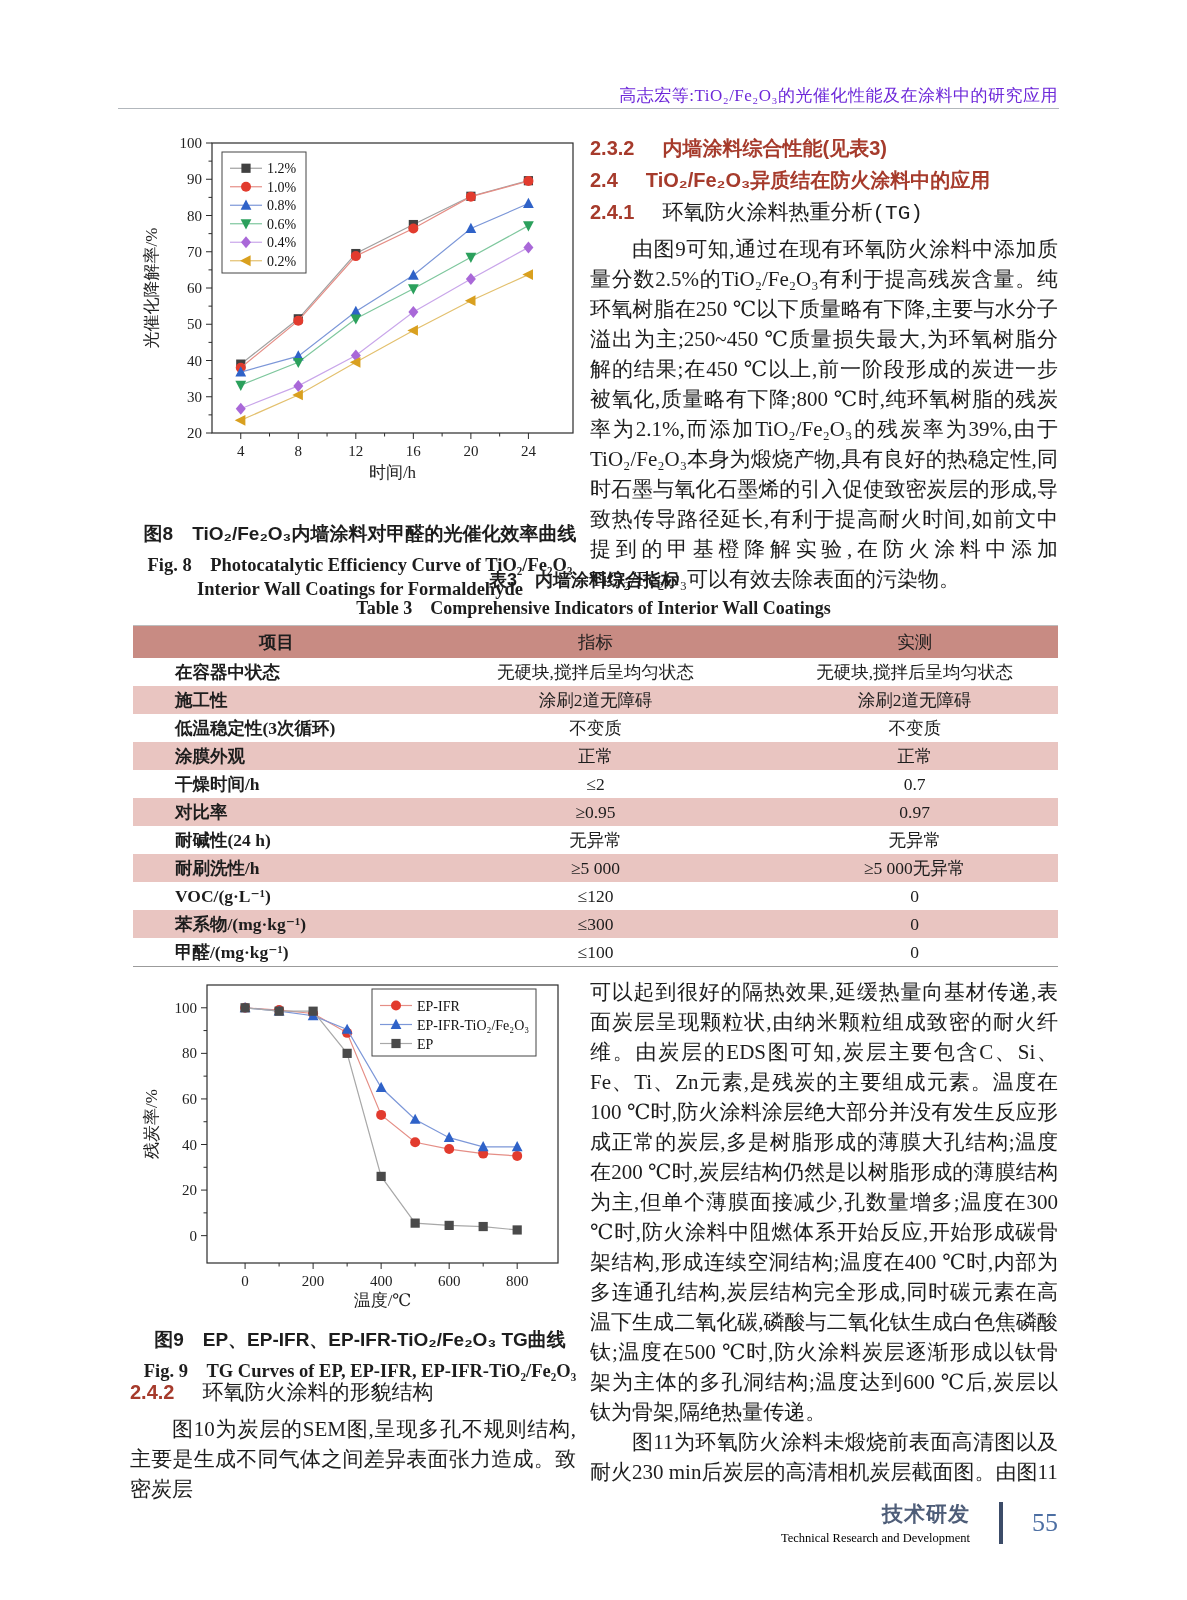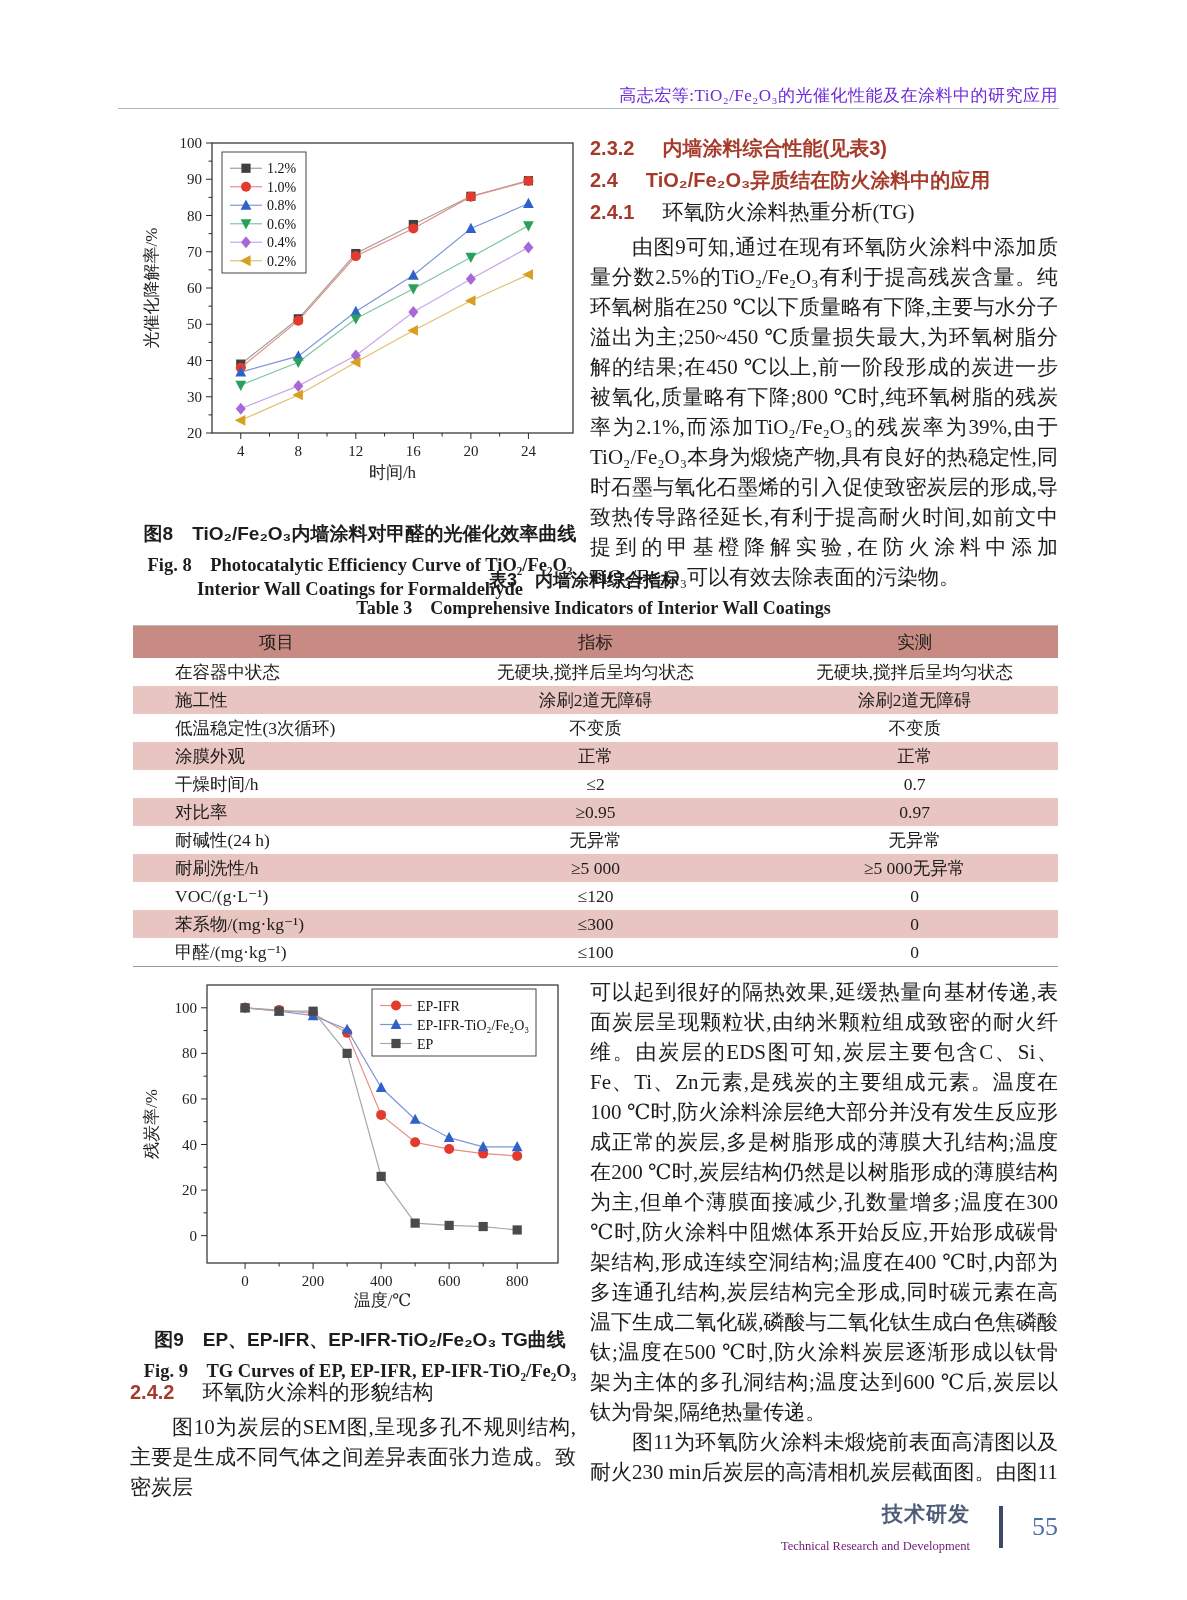--- a/index.html
+++ b/index.html
@@ -18,41 +18,41 @@
   svg text.axlabel{font-family:"Liberation Serif","DejaVu Serif",serif;font-size:17px;fill:#222;}
   svg text.legend{font-family:"Liberation Serif","DejaVu Serif",serif;font-size:14px;fill:#111;}
   
   .col-rt{position:absolute;left:590px;top:136px;width:468px;}
   .col-rb{position:absolute;left:590px;top:977px;width:468px;}
   .col-lb{position:absolute;left:130px;top:1380px;width:446px;}
   h3.sec{margin:0 0 8px 0;font-size:20px;line-height:24px;font-weight:bold;
          font-family:"Liberation Sans","DejaVu Sans",sans-serif;}
   h3.sec .num{color:#a63b2c;margin-right:28px;}
   h3.sec.red-all .ttl{color:#a63b2c;}
-  h3.sec.mixed .ttl{color:#1d1d1d;font-family:Liberation Serif, serif;font-weight:normal;font-size:21px;}
+  h3.sec.mixed .ttl{color:#1d1d1d;font-family:Liberation Mono, monospace;font-weight:normal;font-size:21px;}
   p.body{margin:0;font-size:21px;line-height:30px;text-align:justify;}
   p.indent{text-indent:2em;}
   
   .tbl-title-cn{position:absolute;left:0;top:568px;width:1168px;text-align:center;
                 font-family:"Liberation Sans","DejaVu Sans",sans-serif;font-weight:bold;font-size:18px;}
   .tbl-title-en{position:absolute;left:0;top:596px;width:1187px;text-align:center;font-weight:bold;font-size:18px;}
   table.t3{position:absolute;left:133px;top:625px;width:925px;border-collapse:collapse;
            font-size:17.5px;border-top:1px solid #bdbdbd;border-bottom:1px solid #9b9b9b;}
   table.t3 th{background:#c88b83;font-weight:normal;height:30px;text-align:center;}
   table.t3 td{height:28px;text-align:center;padding:0 4px;}
   table.t3 td:first-child{text-align:left;padding-left:42px;}
   table.t3 tr.stripe td{background:#e9c5c1;}
-  table.t3 th:nth-child(1),table.t3 td:nth-child(1){width:31%;}
+  table.t3 th:nth-child(1),table.t3 td:nth-child(1){width:31%;font-weight:bold;}
   table.t3 th:nth-child(2),table.t3 td:nth-child(2){width:38%;}
   table.t3 th:nth-child(3),table.t3 td:nth-child(3){width:31%;}
   
   .footer{position:absolute;top:1500px;right:129px;display:flex;align-items:center;gap:20px;}
   .footer-text{text-align:right;margin-right:9px;}
   .footer-cn{font-family:"Liberation Sans","DejaVu Sans",sans-serif;font-weight:bold;font-size:21px;color:#4e5d78;letter-spacing:1px;}
-  .footer-en{font-size:12.5px;color:#701a75;margin-top:11px;}
+  .footer-en{font-size:12.5px;color:#000000;margin-top:3px;}
   .footer-bar{width:4px;height:42px;background:#3c4c68;margin-right:9px;}
   .footer-page{font-size:26px;color:#4d6fa3;}
 </style>
 </head>
 <body>
 
 <div class="page">
 
   <div class="running-head">高志宏等:TiO₂/Fe₂O₃的光催化性能及在涂料中的研究应用</div>
   <div class="head-rule"></div>

